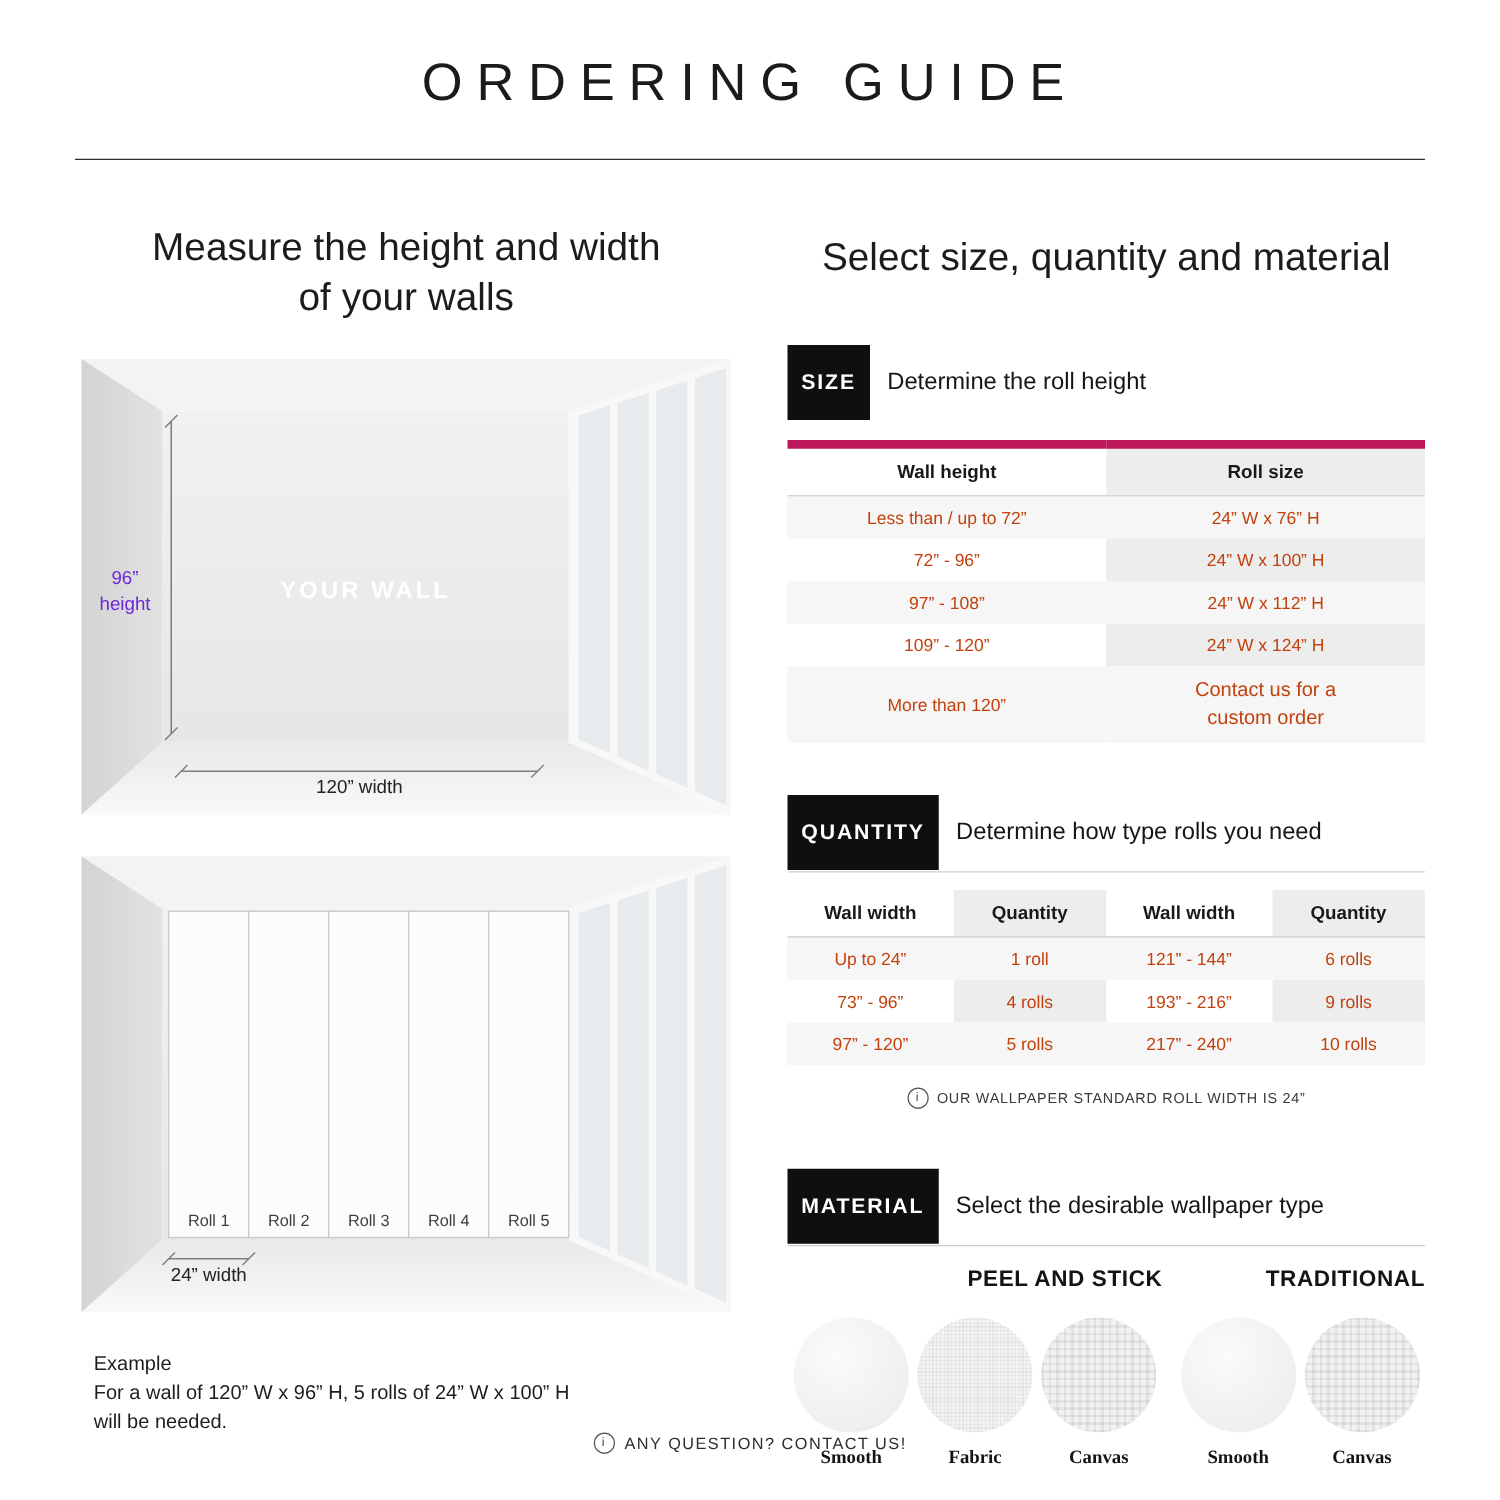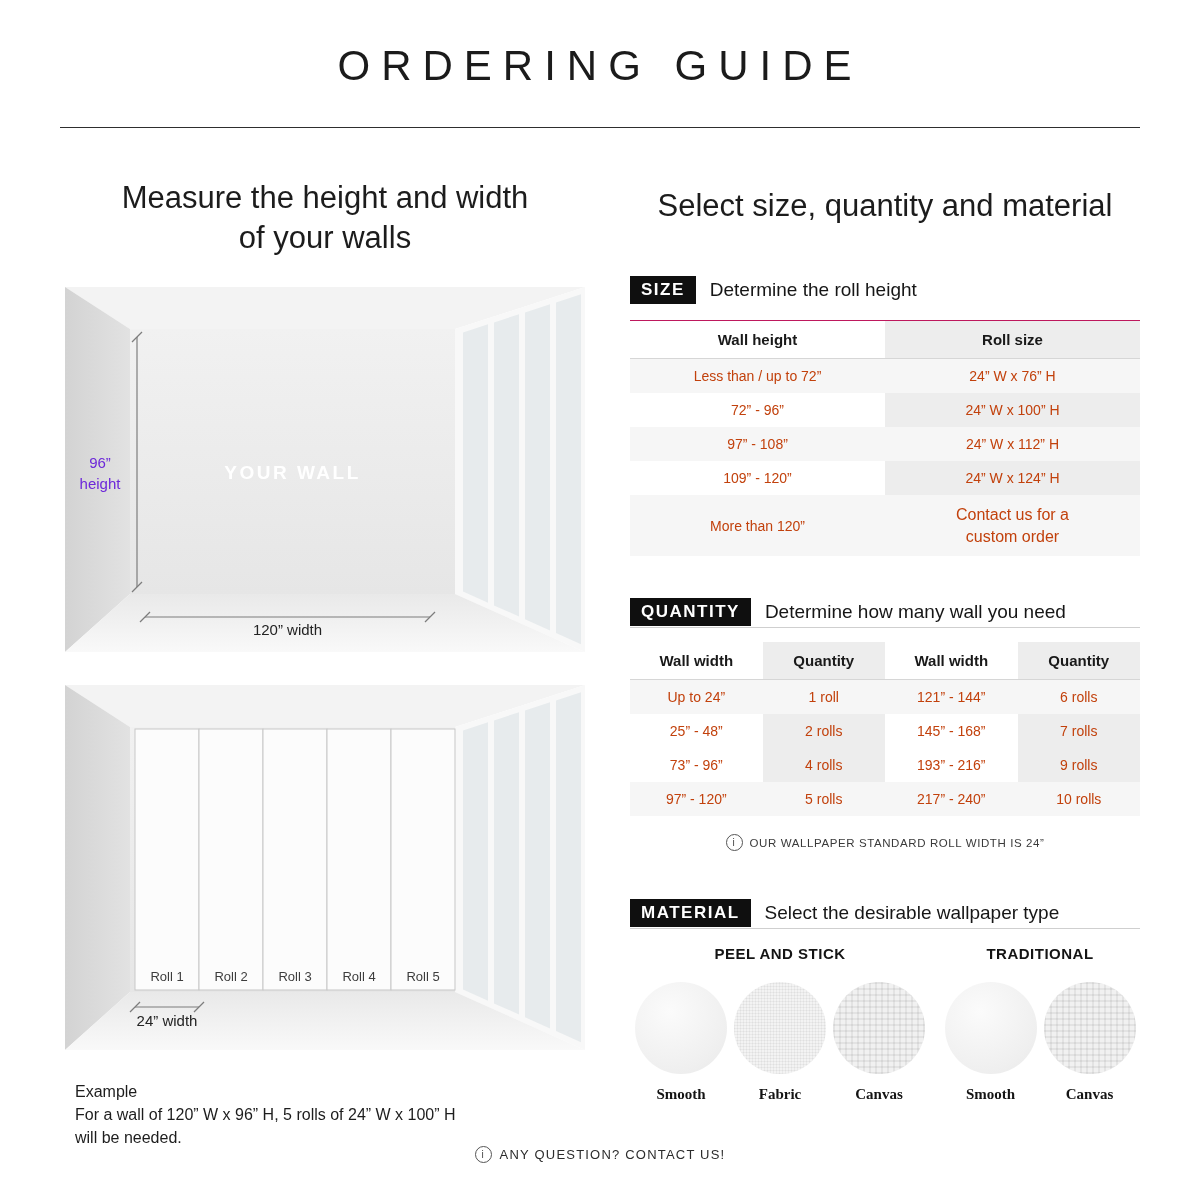--- a/index.html
+++ b/index.html
@@ -29,46 +29,46 @@
   .roll-lbl   { top:284px; width:64px; text-align:center; font-size:13px; color:#3d3d3d; }
   .roll-width-lbl { left:34px; top:327px; width:136px; text-align:center; font-size:15px; color:#232323; }
 
   .example { margin-top:30px; padding-left:10px; font-size:16px; color:#1d1d1d; line-height:1.45; }
 
   
   .section-header { display:flex; align-items:center; gap:14px; }
   .section-header.lined { border-bottom:1px solid #cfcfcf; padding-bottom:1px; }
   .mt-size { margin-top:50px; } .mt-qty { margin-top:42px; } .mt-mat { margin-top:48px; }
   .badge { background:#0f0f0f; color:#ffffff; font-size:17px; font-weight:bold;
-           letter-spacing:1.5px; padding:4px 11px; display:inline-block; }
+           letter-spacing:1.5px; padding:20px 11px; display:inline-block; }
   .section-title { font-size:19px; color:#161616; }
 
   table.data-table { width:100%; border-collapse:collapse; }
-  .size-table { margin-top:16px; border-top:1px solid #be185d; }
+  .size-table { margin-top:16px; border-top:7px solid #be185d; }
   .qty-table  { margin-top:14px; }
   .data-table th { font-size:15px; font-weight:bold; color:#191919; padding:10px 6px;
                    text-align:center; border-bottom:1px solid #d6d6d6; }
   .data-table td { font-size:14px; color:#c2410c; padding:9px 6px; text-align:center; }
   .data-table tr.odd td { background:#f6f6f6; }
   .data-table td.col-val, .data-table th.col-val { background:#ededed; }
   .size-table th, .size-table td { width:50%; }
   .qty-table th:nth-child(1), .qty-table th:nth-child(3) { width:26%; }
   .qty-table th:nth-child(2), .qty-table th:nth-child(4) { width:24%; }
   .small-cell { font-size:16px; line-height:1.35; display:inline-block; max-width:140px; }
 
   .note { margin-top:18px; display:flex; align-items:center; justify-content:center; gap:7px;
           font-size:11.5px; letter-spacing:0.6px; color:#3a3a3a; }
   .info-icon { width:15px; height:15px; border:1px solid #555; border-radius:50%; flex:none;
                display:inline-flex; align-items:center; justify-content:center;
                font-size:10px; color:#444; }
 
   
   .material-groups { display:flex; margin-top:16px; }
   .group-ps { width:300px; } .group-tr { width:200px; margin-left:10px; }
-  .group-title { text-align:center; font-weight:bold; font-size:15px; letter-spacing:0.5px;
+  .group-title { text-align:right; font-weight:bold; font-size:18px; letter-spacing:0.5px;
                  color:#141414; margin-bottom:20px; }
   .swatch-row { display:flex; justify-content:center; gap:5px; }
   .swatch { width:94px; }
   .circle { width:92px; height:92px; border-radius:50%; margin:0 auto; }
   .tex-smooth { background: radial-gradient(circle at 38% 32%, #fbfbfb 0%, #efefef 70%, #e8e8e8 100%); }
   .tex-fabric { background-color:#f3f3f3;
     background-image:
       repeating-linear-gradient(0deg,  rgba(0,0,0,0.045) 0 1px, transparent 1px 3px),
       repeating-linear-gradient(90deg, rgba(0,0,0,0.045) 0 1px, transparent 1px 3px); }
   .tex-canvas { background-color:#f1f1f1;
@@ -230,44 +230,38 @@
           <td>More than 120”</td>
           <td class="col-val">
             <span class="small-cell">Contact us for a custom order</span>
           </td>
         </tr>
       </tbody>
     </table>
 
     <div class="section-header lined mt-qty">
       <span class="badge">QUANTITY</span>
-      <span class="section-title">Determine how many wall you need</span>
+      <span class="section-title">Determine how type rolls you need</span>
     </div>
 
     <table class="data-table qty-table">
       <thead>
         <tr>
           <th>Wall width</th>
           <th class="col-val">Quantity</th>
           <th>Wall width</th>
           <th class="col-val">Quantity</th>
         </tr>
       </thead>
       <tbody>
         <tr class="odd">
           <td>Up to 24”</td>
           <td class="col-val">1 roll</td>
           <td>121” - 144”</td>
           <td class="col-val">6 rolls</td>
-        </tr>
-        <tr>
-          <td>25” - 48”</td>
-          <td class="col-val">2 rolls</td>
-          <td>145” - 168”</td>
-          <td class="col-val">7 rolls</td>
         </tr>
         <tr>
           <td>73” - 96”</td>
           <td class="col-val">4 rolls</td>
           <td>193” - 216”</td>
           <td class="col-val">9 rolls</td>
         </tr>
         <tr class="odd">
           <td>97” - 120”</td>
           <td class="col-val">5 rolls</td>

